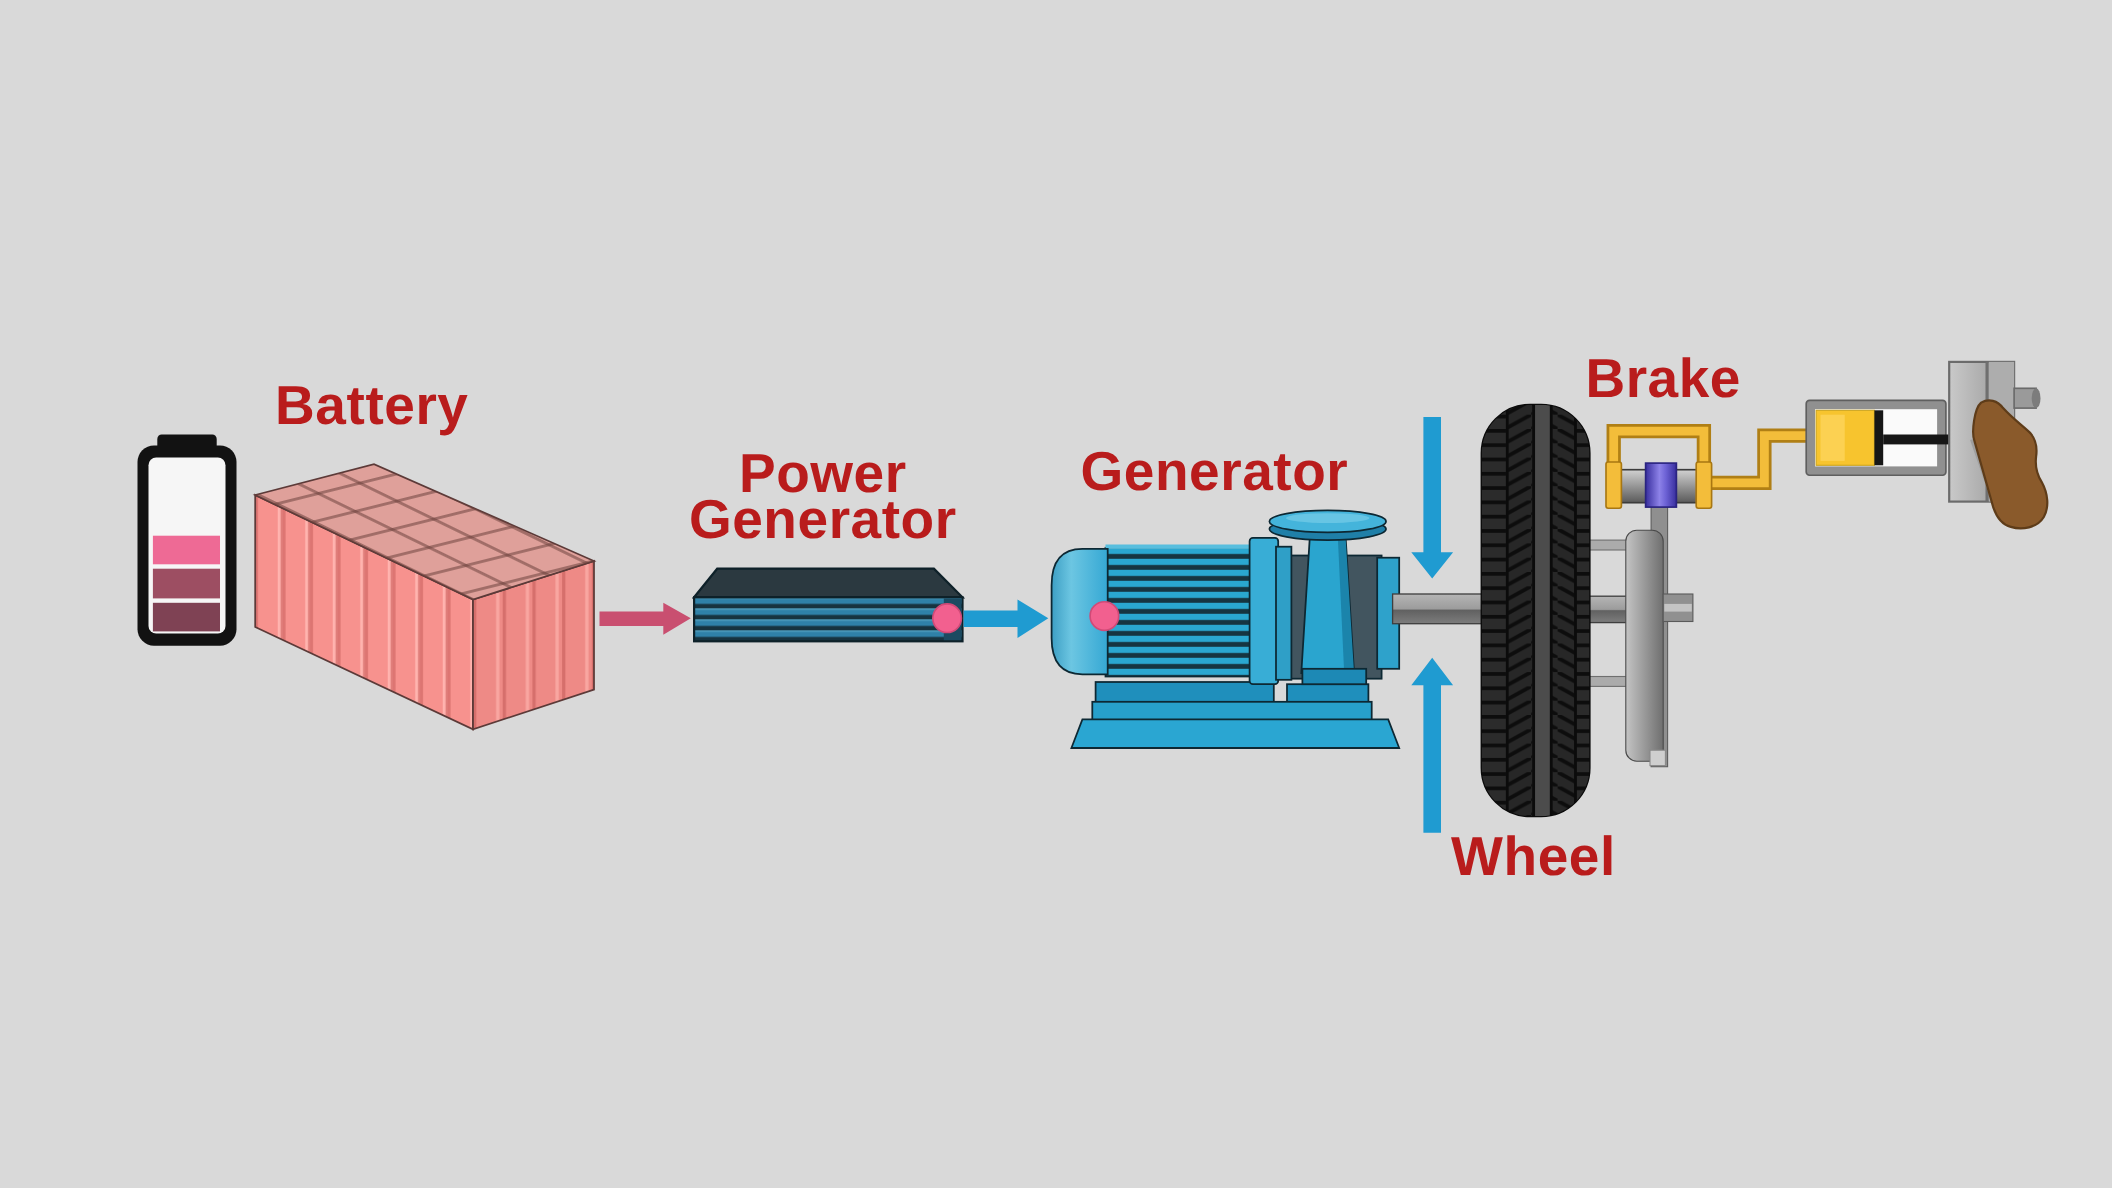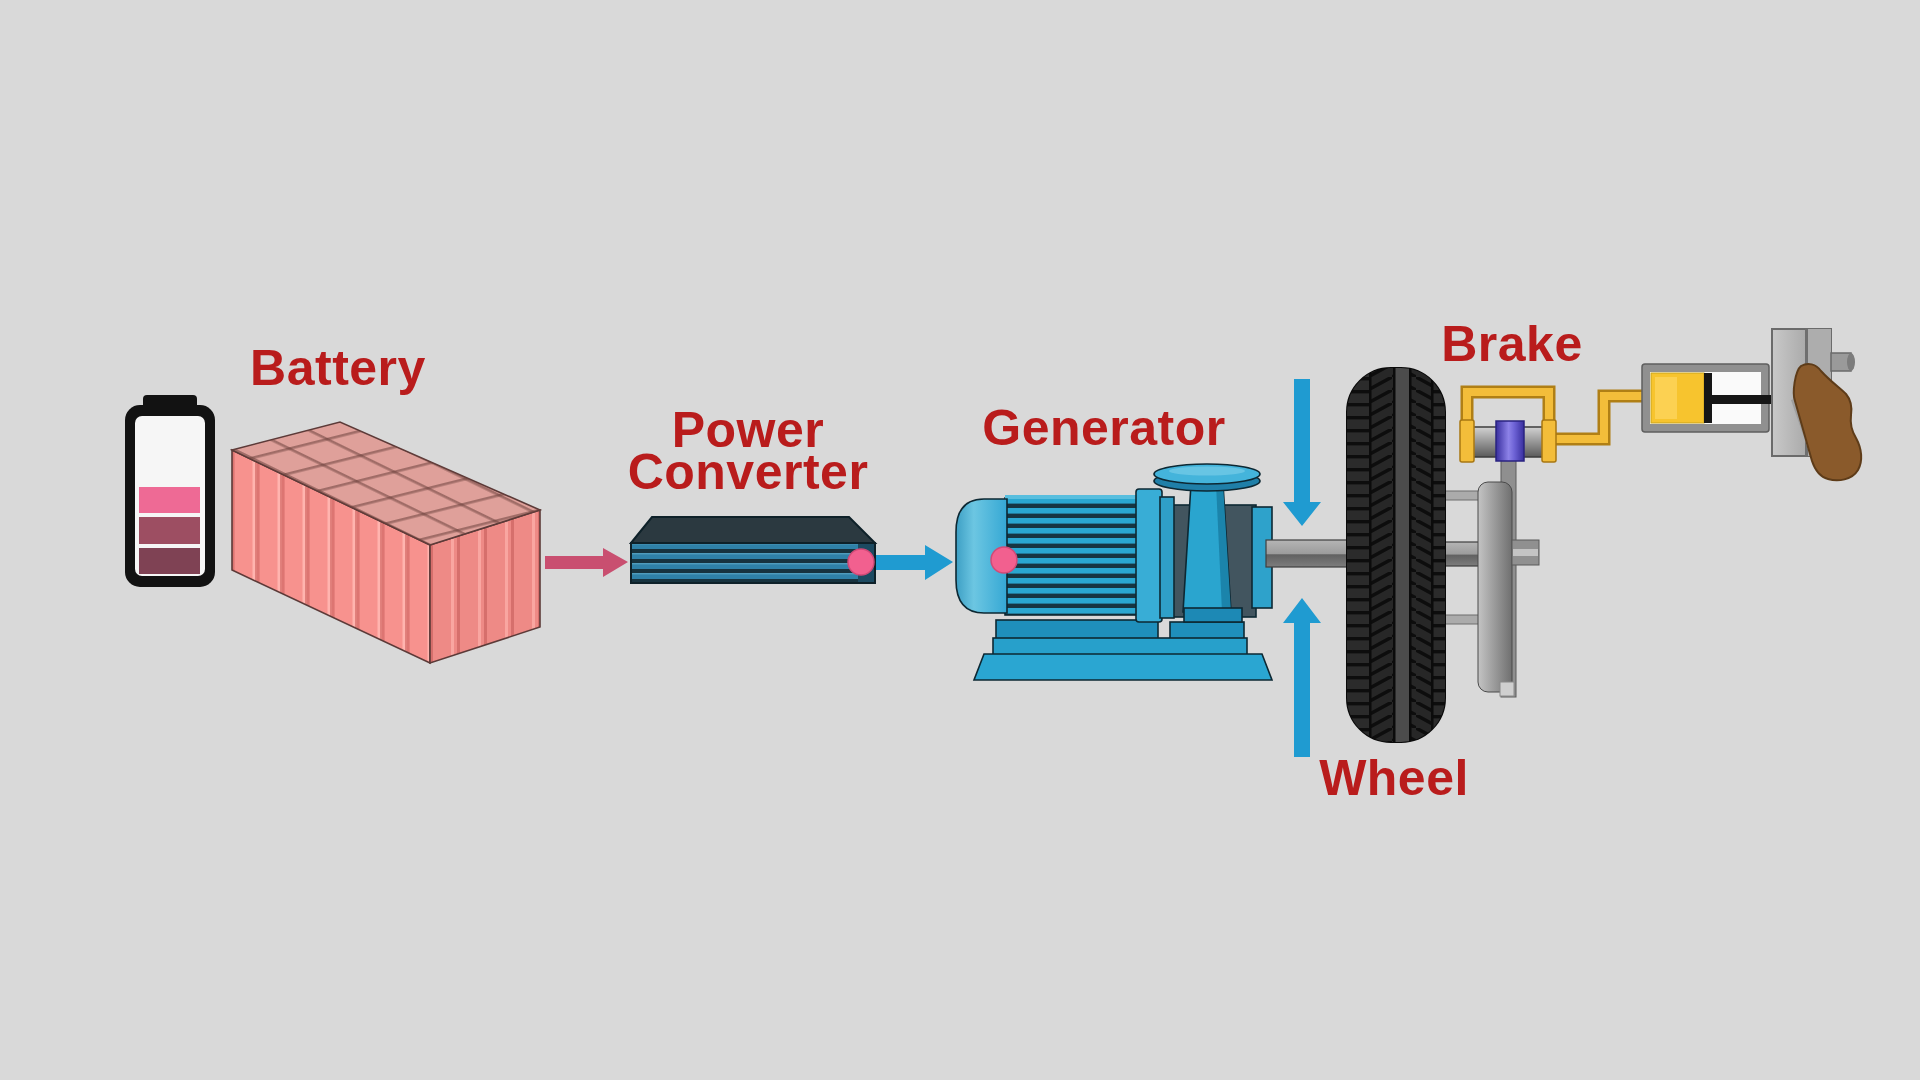--- a/index.html
+++ b/index.html
@@ -209,18 +209,18 @@
     <polygon points="1791,400 1794,399 1813,454 1810,455" fill="#9e9e9e"></polygon>
     <polygon points="1794,399 1802,395 1821,450 1813,454" fill="#3b3b3b"></polygon>
     <path d="M1801,366 C1808,362 1816,364 1821,371 C1830,381 1840,388 1846,394
              C1851,400 1852,408 1851,415 C1850,423 1851,430 1856,438
              C1862,449 1863,461 1858,470 C1852,480 1838,482 1828,479
              C1820,477 1815,470 1812,461 L1795,401 C1792,393 1795,371 1801,366 Z" fill="#8a5a2b" stroke="#5e3c19" stroke-width="2"></path>
   </g>
 </svg>
 
 <div class="lbl" style="left:238px;top:347px;width:200px;">Battery</div>
-<div class="lbl" style="left:618px;top:409px;width:260px;">Power Converter</div>
+<div class="lbl" style="left:618px;top:409px;width:260px;">Power Generator</div>
 <div class="lbl" style="left:954px;top:407px;width:300px;">Generator</div>
 <div class="lbl" style="left:1294px;top:757px;width:200px;">Wheel</div>
 <div class="lbl" style="left:1412px;top:323px;width:200px;">Brake</div>
 
 </div>
 
 </body></html>

